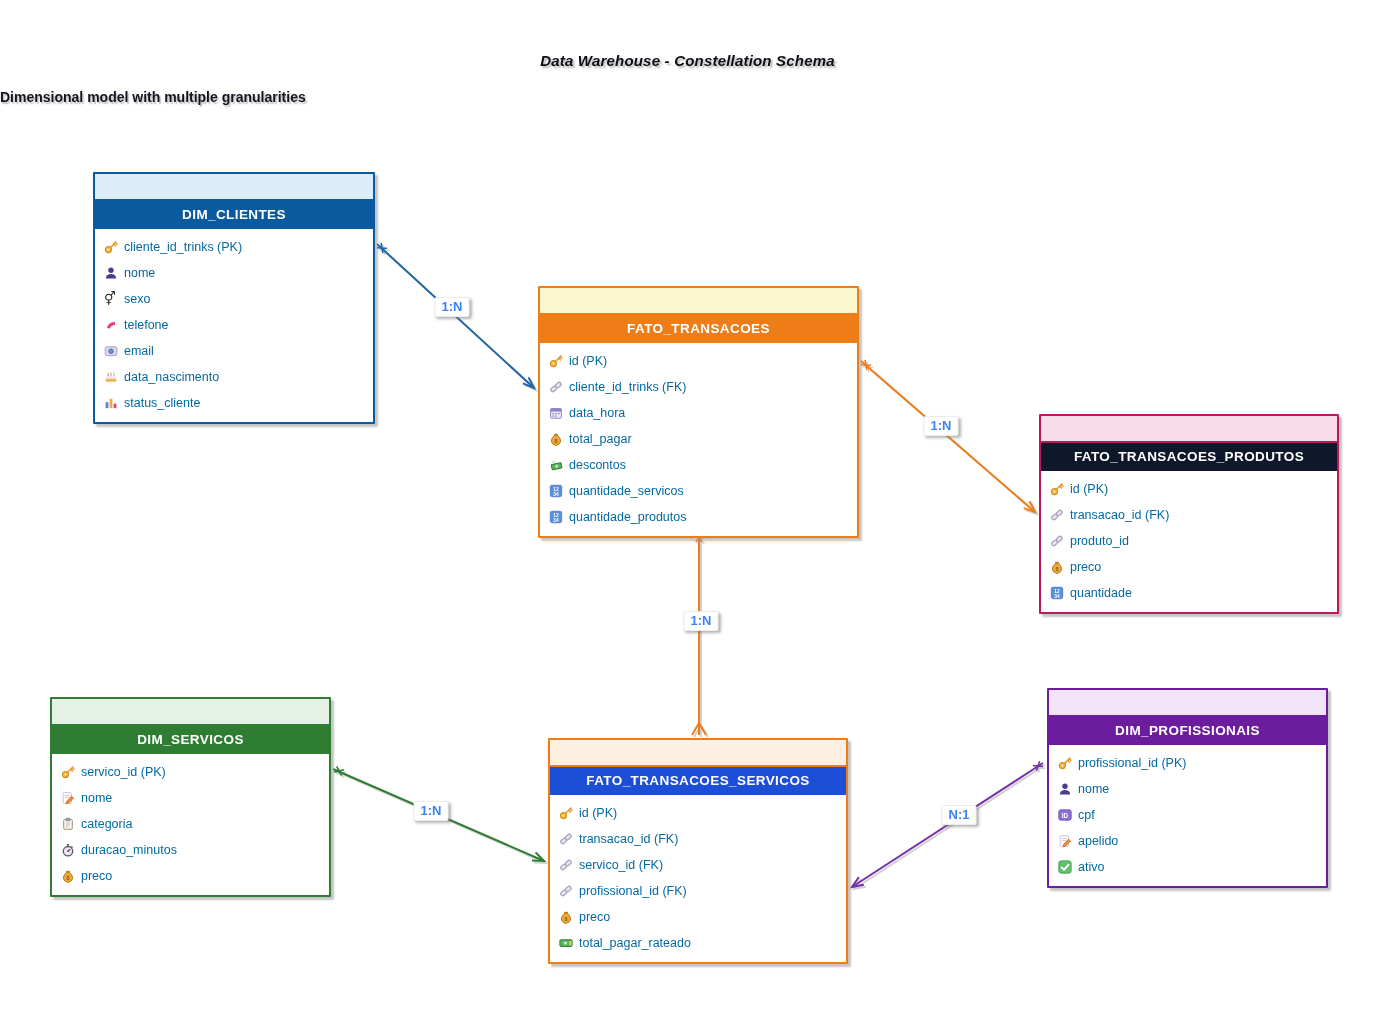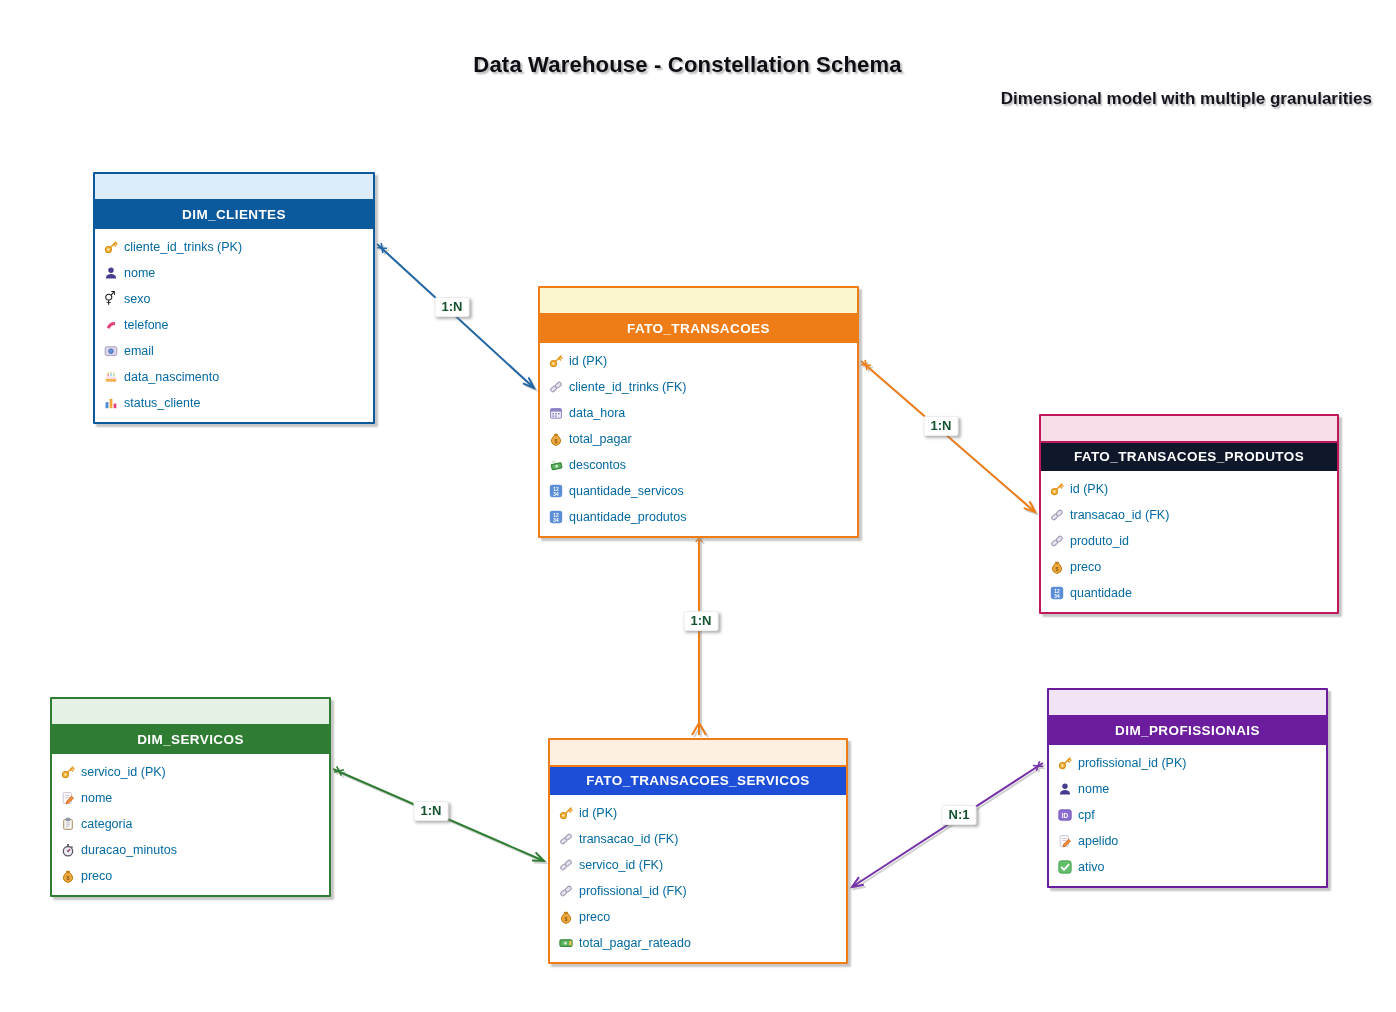--- a/index.html
+++ b/index.html
@@ -3,26 +3,27 @@
 <meta charset="utf-8">
 <style>
   html,body{margin:0;padding:0;background:#fff;}
   #canvas{
     position:relative;width:1396px;height:1012px;overflow:hidden;background:#ffffff;
     font-family:"Liberation Sans","DejaVu Sans",sans-serif;
   }
   
   .page-title{
     position:absolute;left:0;top:52px;width:1375px;text-align:center;
-    font-size:22px;font-weight:bold;color:#0d0d14;letter-spacing:.2px;
+    font-size:15px;font-weight:bold;color:#0d0d14;letter-spacing:.2px;
     text-shadow:2px 2px 2px rgba(90,90,90,.45);
+    font-style:italic;
   }
   .page-subtitle{
-    position:absolute;left:0;top:89px;width:1372px;text-align:right;
-    font-size:17px;font-weight:bold;color:#15151f;
+    position:absolute;left:0;top:89px;width:1372px;text-align:left;
+    font-size:14px;font-weight:bold;color:#15151f;
     text-shadow:1.5px 1.5px 1.5px rgba(110,110,110,.45);
   }
   
   .etable{
     position:absolute;background:#fff;border:2px solid #444;border-radius:1px;
     box-shadow:3px 3px 2px rgba(150,150,150,.55);
   }
   .band{height:25px;border-bottom:2px solid;}
   .tbl-title{
     height:28px;line-height:28px;text-align:center;color:#fff;
@@ -32,21 +33,21 @@
   .rows{padding:5px 0 6px 0;background:#fff;}
   .row{height:26px;display:flex;align-items:center;padding-left:9px;}
   .row .icon{width:20px;display:inline-flex;justify-content:flex-start;align-items:center;}
   .row .icon svg{width:14px;height:14px;}
   .row .glyph{font-size:13px;color:#222;line-height:14px;font-family:"DejaVu Sans",sans-serif;}
   .flabel{font-size:12.5px;color:#0369a1;}
   
   .rel-chip{
     position:absolute;transform:translate(-50%,-50%);
     background:#fff;border:1px solid #ececec;border-radius:2px;
-    padding:1px 6px 2px 6px;font-size:13px;font-weight:bold;color:#14532d;
+    padding:1px 6px 2px 6px;font-size:13px;font-weight:bold;color:#3b82f6;
     box-shadow:2px 2px 3px rgba(120,120,120,.55);
   }
   .rel-0{left:452px;top:307px;}
   .rel-1{left:941px;top:426px;}
   .rel-2{left:701px;top:621px;}
   .rel-3{left:431px;top:811px;}
   .rel-4{left:959px;top:815px;}
   
   #lines{position:absolute;left:0;top:0;width:1396px;height:1012px;}
   #lines .rel{fill:none;stroke-width:2;filter:drop-shadow(2px 2px 0 rgba(170,170,170,.55));}

